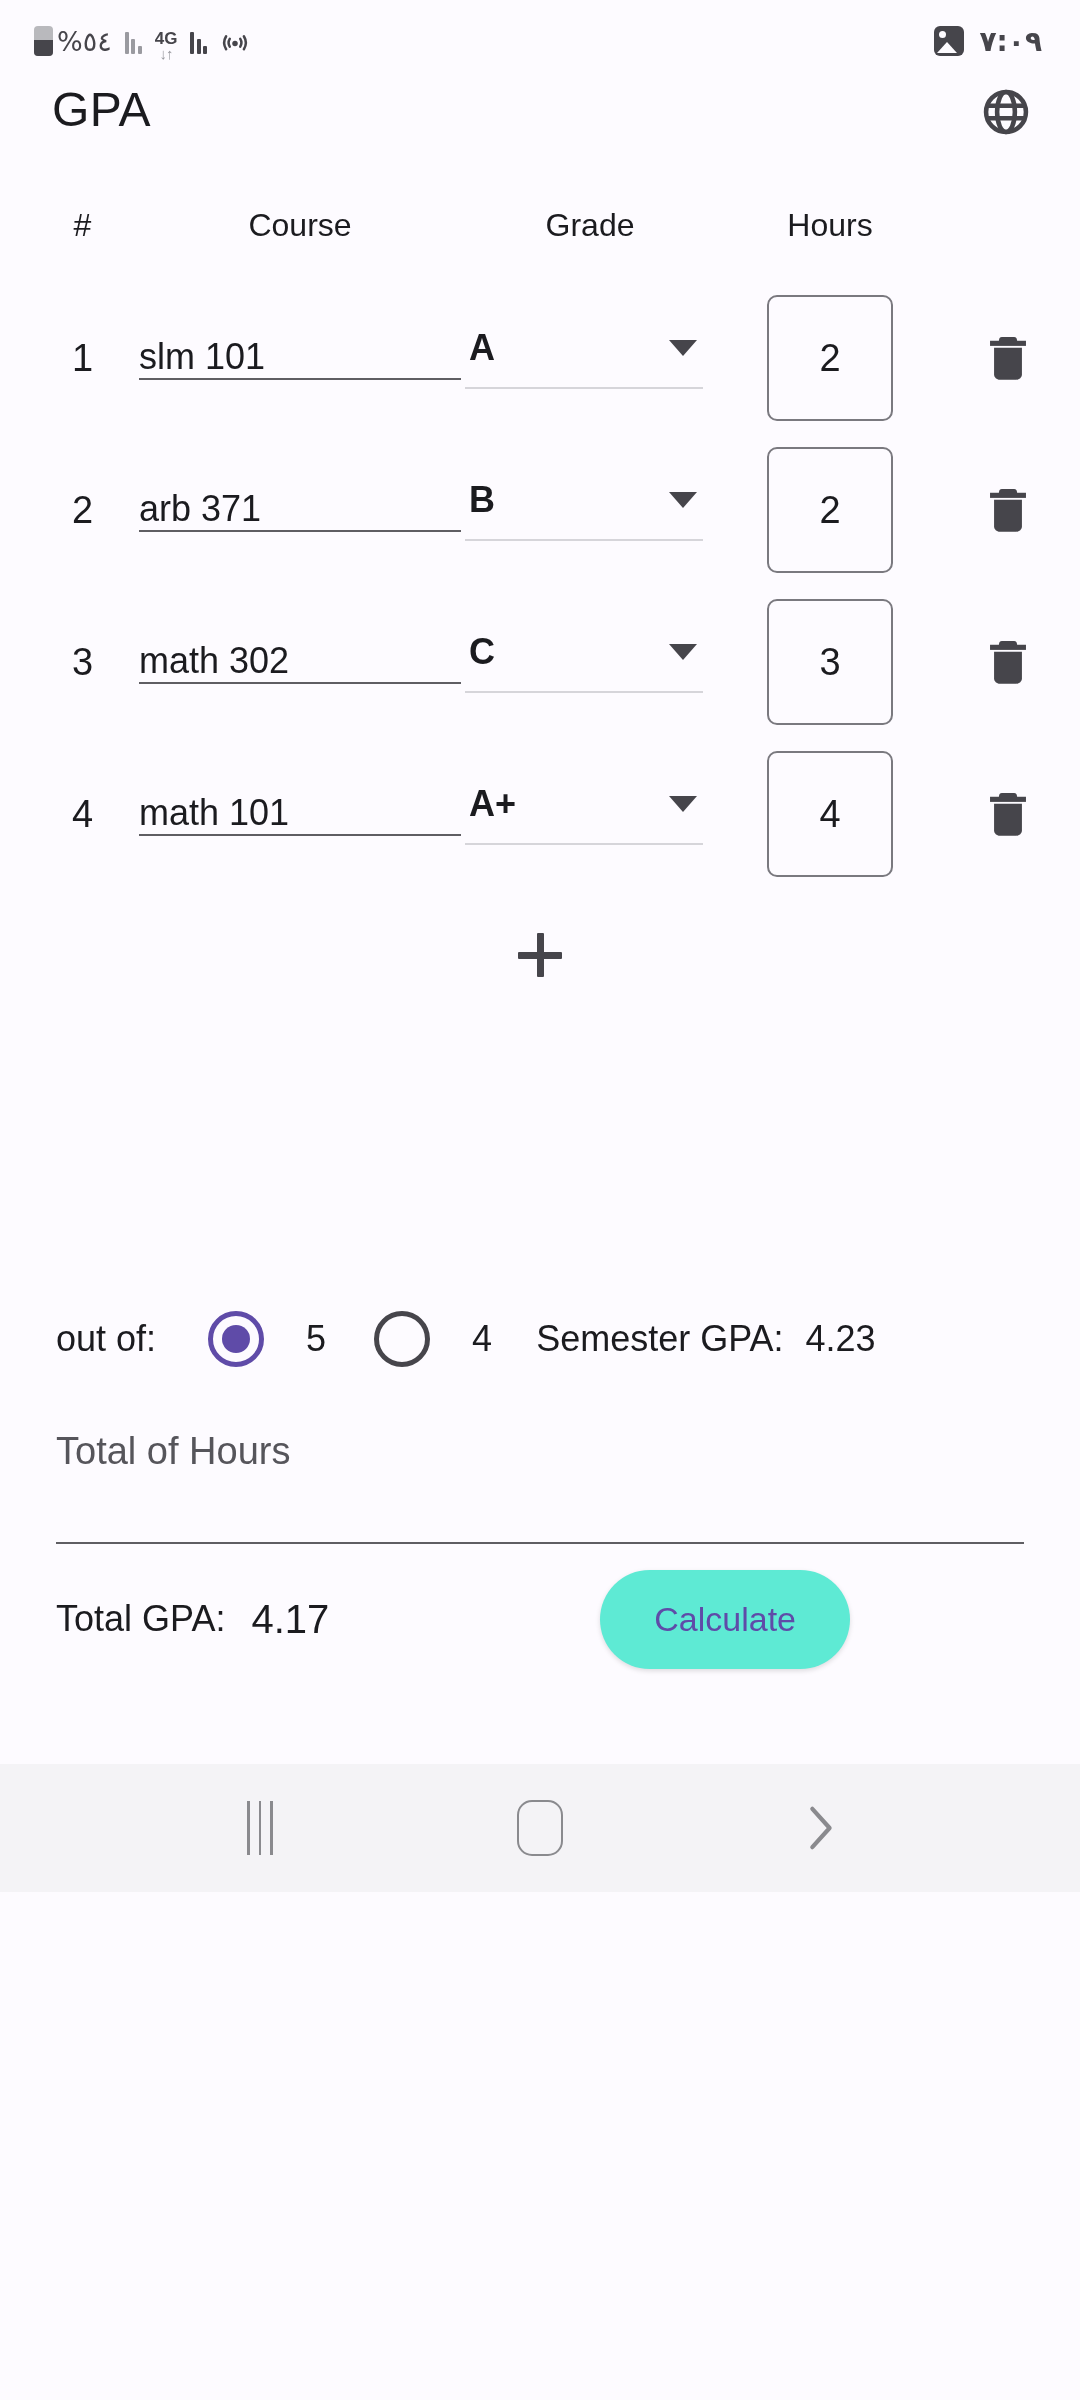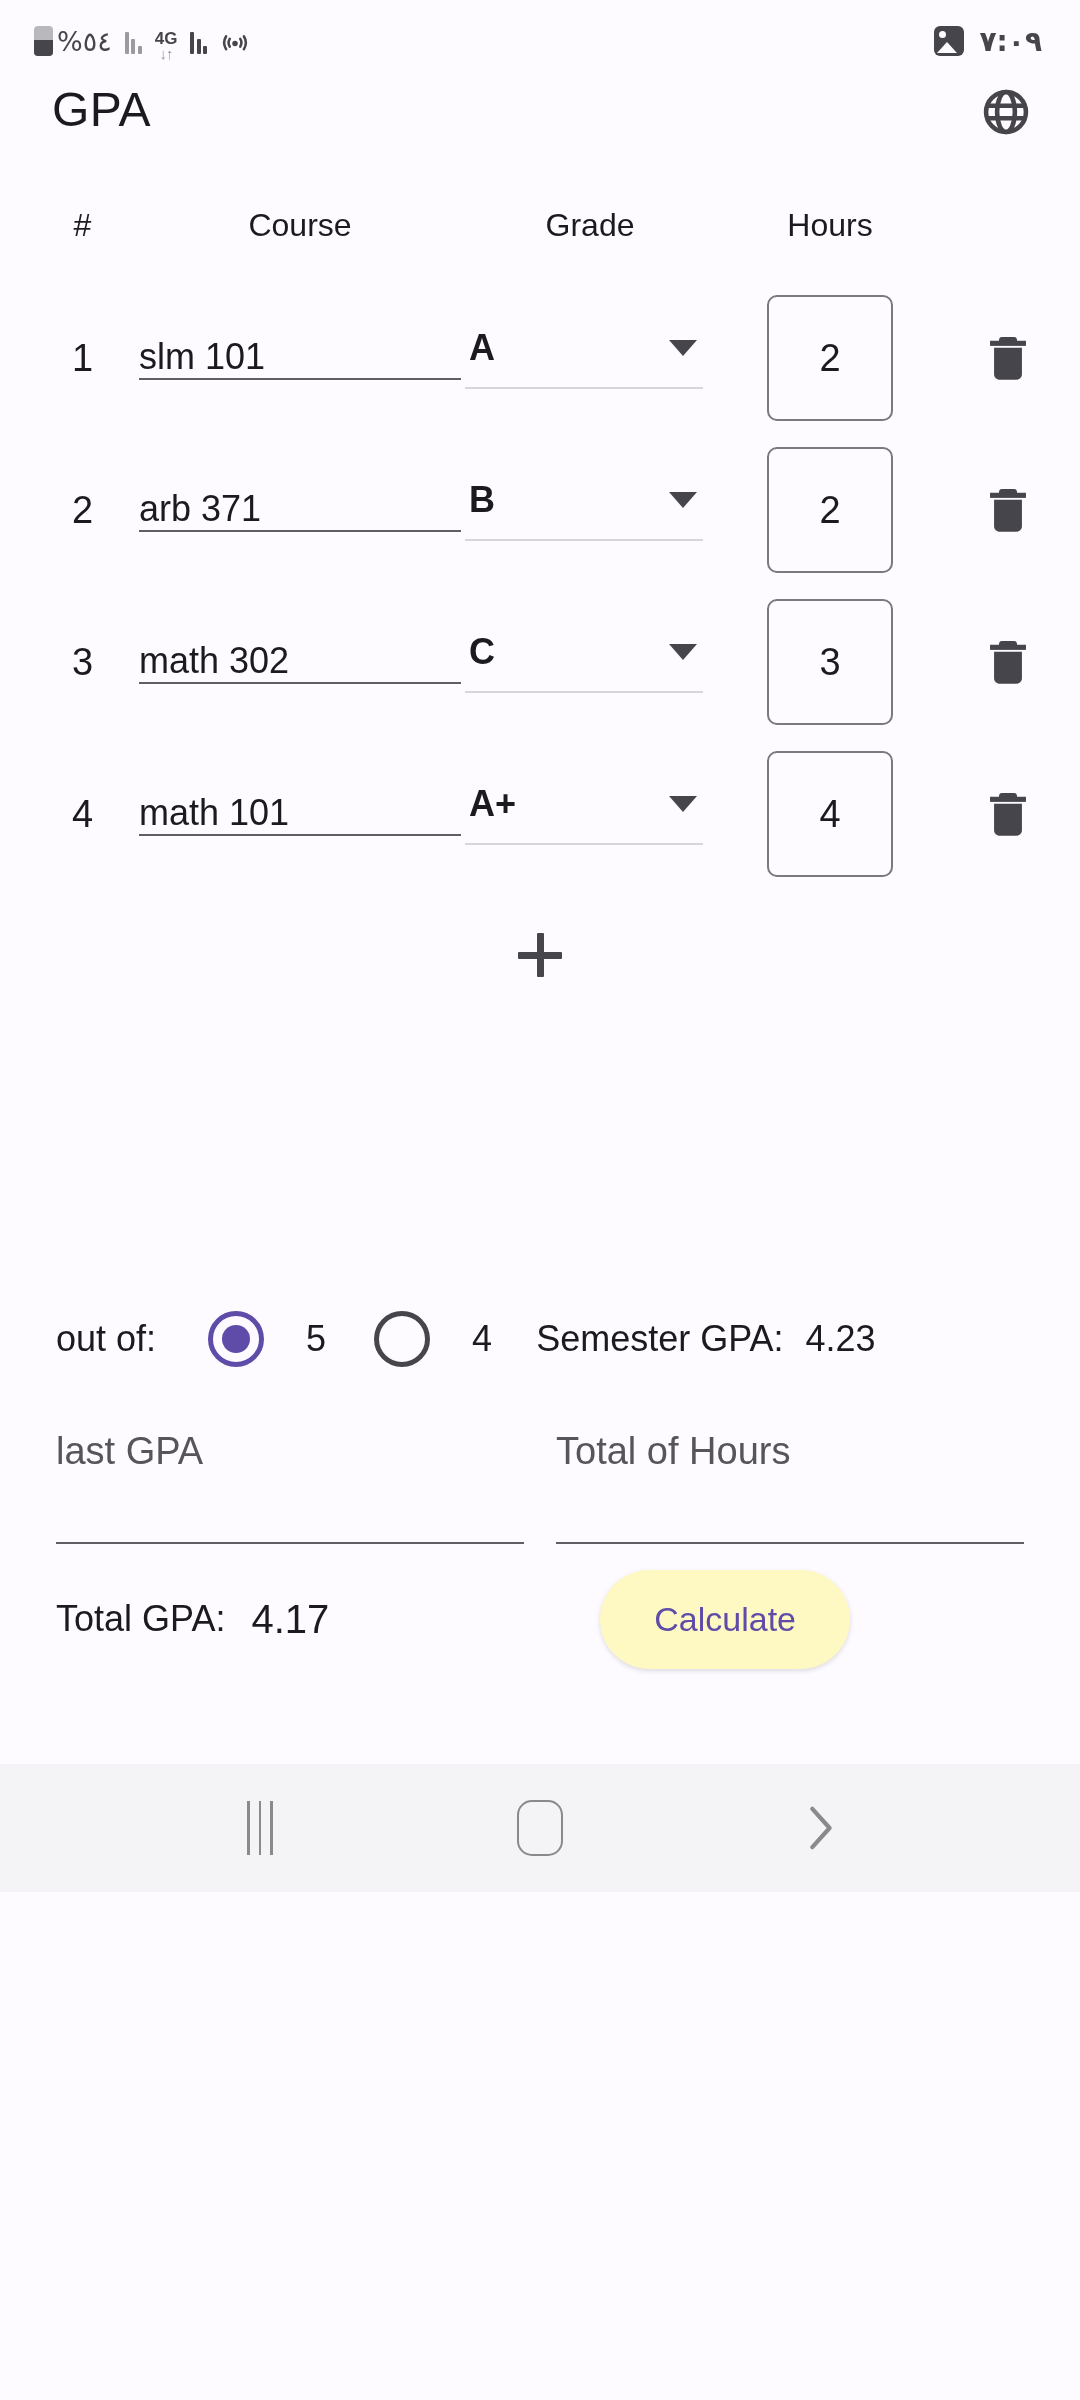--- a/index.html
+++ b/index.html
@@ -90,21 +90,21 @@
   
   .bottom-fields { display:flex; padding:36px 56px 0 56px; gap:32px; height:150px; flex:0 0 150px; }
   .bfield { flex:1 1 0; display:flex; flex-direction:column; justify-content:space-between; }
   .bfield-ph { font-size:38px; color:#56555b; }
   .bfield-line { height:2.5px; background:#5f5e63; width:100%; }
 
   
   .total-row { display:flex; align-items:center; padding:0 56px; height:150px; flex:0 0 150px; gap:0; }
   .total-lbl { font-size:36px; color:#1b1b1f; }
   .total-val { font-size:40px; color:#1b1b1f; }
-  .calc-btn { margin-left:auto; margin-right:174px; background:#fef9c3; color:#5F4BA8; font-size:34px; border:none; border-radius:52px; padding:30px 54px; box-shadow:0 2px 5px rgba(0,0,0,0.13); font-family:"Liberation Sans", sans-serif; }
+  .calc-btn { margin-left:auto; margin-right:174px; background:#5eead4; color:#5F4BA8; font-size:34px; border:none; border-radius:52px; padding:30px 54px; box-shadow:0 2px 5px rgba(0,0,0,0.13); font-family:"Liberation Sans", sans-serif; }
 
   .gap-bottom { height:70px; flex:0 0 70px; }
 
   
   .navbar { height:128px; flex:0 0 128px; background:#F4F3F6; display:flex; align-items:center; justify-content:space-around; padding:0 120px; }
   .nav-btn { width:120px; height:120px; display:flex; align-items:center; justify-content:center; }
   .nav-recents { display:flex; gap:9px; }
   .nav-recents i { display:block; width:2.5px; height:54px; background:#8a8a8e; }
   .nav-home { width:46px; height:56px; border:2.5px solid #8a8a8e; border-radius:15px; }
 </style>
@@ -326,24 +326,20 @@
     <div style="width:42px"></div>
     <span class="radio-lbl">4</span>
     <div style="width:44px"></div>
     <span class="sem-gpa-lbl">Semester GPA:</span>
     <div style="width:22px"></div>
     <span class="sem-gpa-val">4.23</span>
   </div>
 
   <div class="bottom-fields">
     <div class="bfield">
-      <span class="bfield-ph">last GPA</span>
-      <span class="bfield-line"></span>
-    </div>
-    <div class="bfield">
       <span class="bfield-ph">Total of Hours</span>
       <span class="bfield-line"></span>
     </div>
   </div>
 
   <div class="total-row">
     <span class="total-lbl">Total GPA:</span>
     <div style="width:26px"></div>
     <span class="total-val">4.17</span>
     <button class="calc-btn">Calculate</button>

